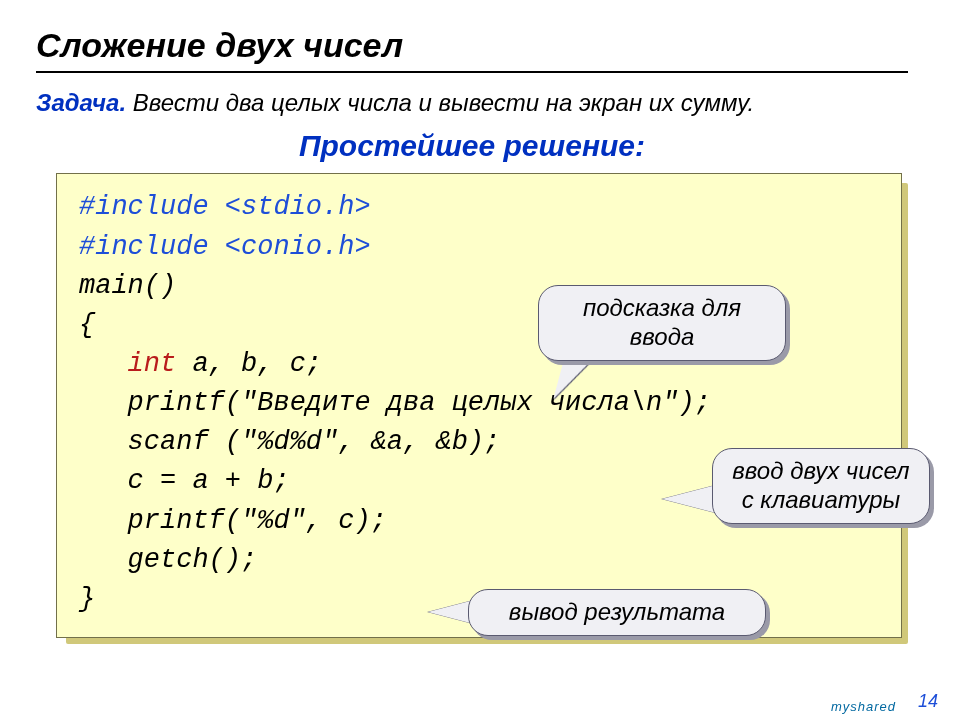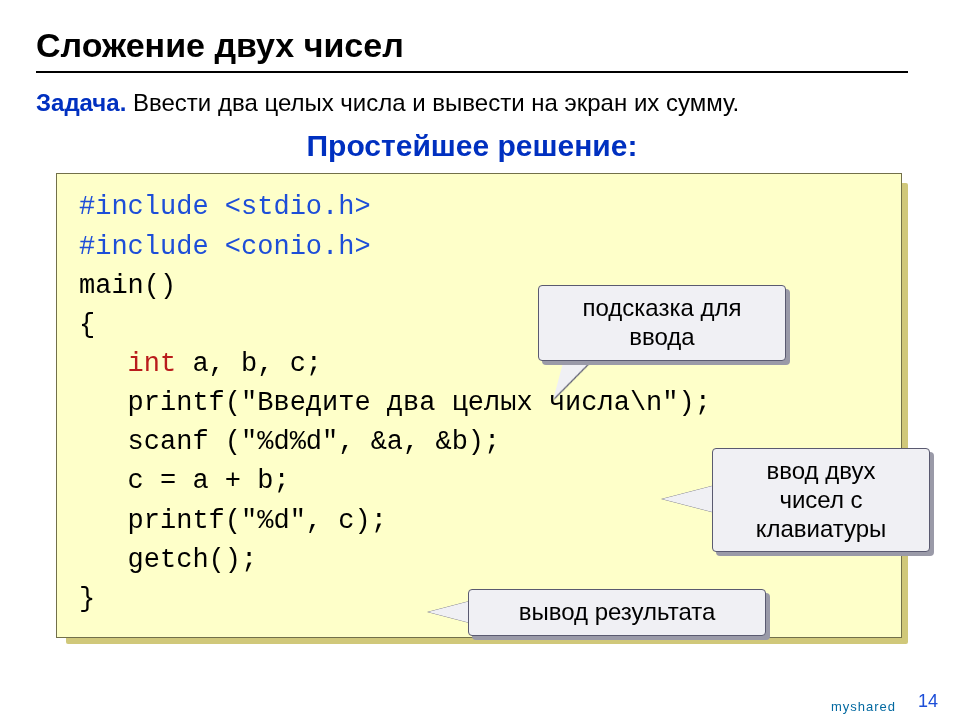--- a/index.html
+++ b/index.html
@@ -11,20 +11,21 @@
     background: #ffffff;
     color: #000;
     position: relative;
     overflow: hidden;
   }
   .slide {
     padding: 26px 52px 10px 36px;
     box-sizing: border-box;
     position: relative;
     height: 100%;
+    font-style: italic;
   }
   h1.title {
     font-size: 34px;
     font-weight: bold;
     margin: 0 0 6px 0;
     padding-bottom: 6px;
     border-bottom: 2px solid #000;
   }
   .task {
     font-size: 24px;
@@ -68,21 +69,21 @@
     overflow: hidden;
   }
   .kw-preproc { color: #1d4ed8; }
   .kw-type    { color: #b91c1c; }
 
   
   .callout {
     position: absolute;
     background: #f0f0f4;
     border: 1px solid #5a5a70;
-    border-radius: 4px;
+    border-radius: 20px;
     box-shadow: 4px 4px 0 0 #9a9aa8;
     font-family: Arial, sans-serif;
     font-size: 24px;
     text-align: center;
     padding: 8px 18px;
     line-height: 1.2;
   }
   #co1 { top: 285px; left: 538px; width: 210px; }
   #co2 { top: 448px; left: 712px; width: 180px; }
   #co3 { top: 589px; left: 468px; width: 260px; }

